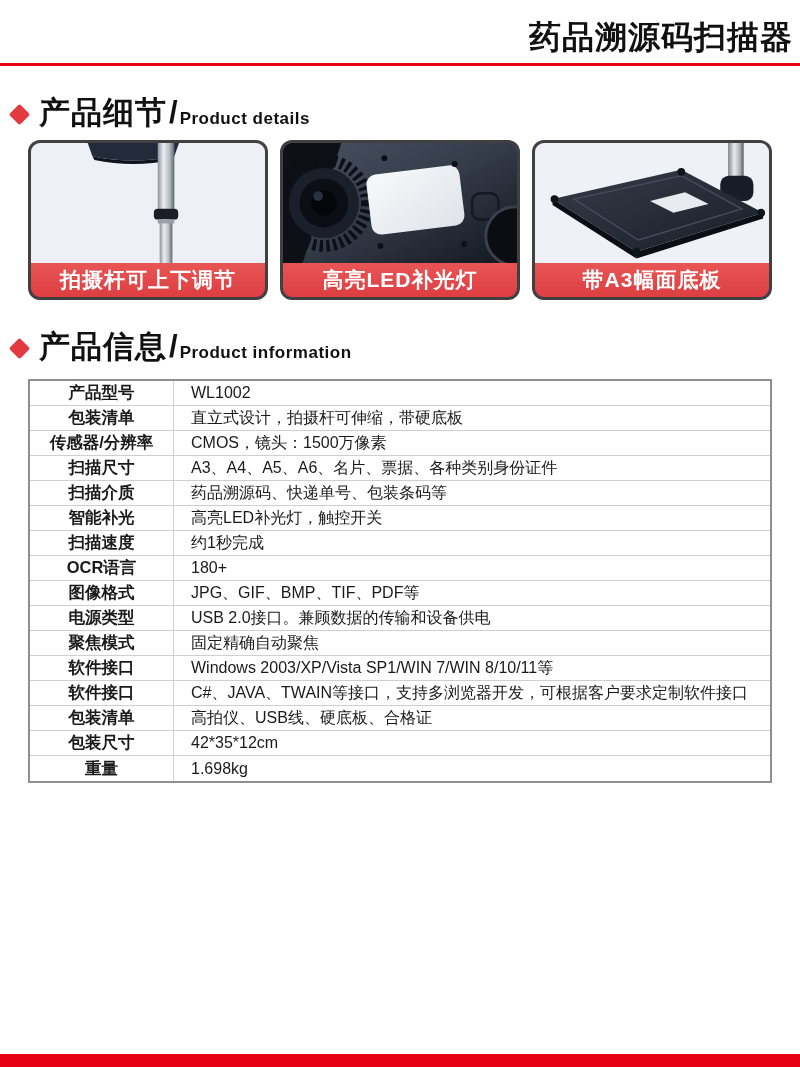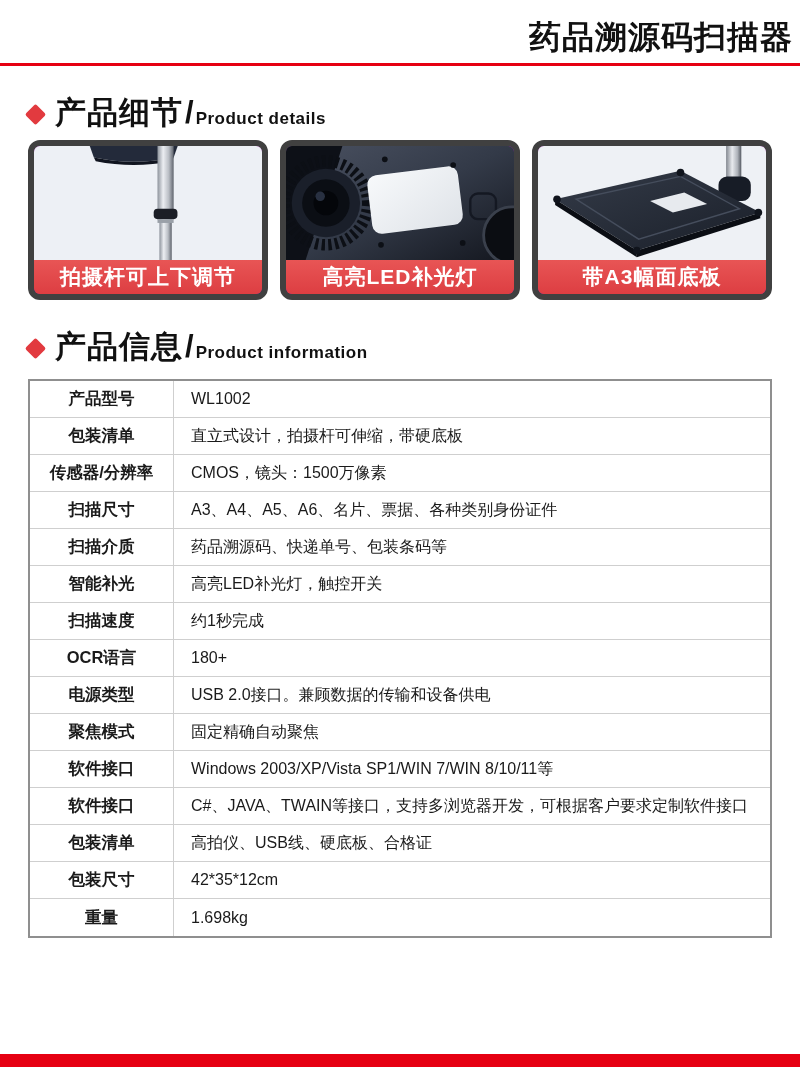--- a/index.html
+++ b/index.html
@@ -23,21 +23,21 @@
     color: #111111;
     letter-spacing: 1px;
     line-height: 42px;
   }
   .red-rule { height: 3px; background: #e60012; width: 100%; }
 
   
   .section-head {
     display: flex;
     align-items: flex-end;
-    padding-left: 28px;
+    padding-left: 12px;
     margin-top: 26px;
     height: 38px;
   }
   .section-head .diamond {
     width: 15px; height: 15px;
     background: #e23a3f;
     border-radius: 2px;
     transform: rotate(45deg);
     margin: 0 12px 8px 0;
     flex: 0 0 auto;
@@ -66,21 +66,21 @@
 
   
   .cards {
     display: grid;
     grid-template-columns: repeat(3, 1fr);
     gap: 12px;
     margin: 10px 28px 0 28px;
     height: 160px;
   }
   .card {
-    border: 6px solid #404040;
+    border: 3px solid #404040;
     border-radius: 12px;
     overflow: hidden;
     display: flex;
     flex-direction: column;
     background: #a21caf;
   }
   .card .photo { flex: 1 1 auto; overflow: hidden; position: relative; }
   .card .photo svg { display: block; width: 100%; height: 100%; }
   .card .card-label {
     flex: 0 0 34px;
@@ -94,21 +94,21 @@
   }
 
   
   .spec-table {
     margin: 15px 28px 0 28px;
     border: 2px solid #8f8f8f;
     background: #ffffff;
   }
   .spec-row {
     display: flex;
-    height: 37px;
+    height: 25px;
     border-bottom: 1px solid #cfcfcf;
   }
   .spec-row:last-child { border-bottom: none; }
   .spec-label {
     flex: 0 0 144px;
     border-right: 1px solid #cfcfcf;
     display: flex;
     align-items: center;
     justify-content: center;
     font-size: 16.5px;
@@ -279,20 +279,24 @@
     </div>
     <div class="spec-row">
       <div class="spec-label">扫描速度</div>
       <div class="spec-value">约1秒完成</div>
     </div>
     <div class="spec-row">
       <div class="spec-label">OCR语言</div>
       <div class="spec-value">180+</div>
     </div>
     <div class="spec-row">
+      <div class="spec-label">图像格式</div>
+      <div class="spec-value">JPG、GIF、BMP、TIF、PDF等</div>
+    </div>
+    <div class="spec-row">
       <div class="spec-label">电源类型</div>
       <div class="spec-value">USB 2.0接口。兼顾数据的传输和设备供电</div>
     </div>
     <div class="spec-row">
       <div class="spec-label">聚焦模式</div>
       <div class="spec-value">固定精确自动聚焦</div>
     </div>
     <div class="spec-row">
       <div class="spec-label">软件接口</div>
       <div class="spec-value">Windows 2003/XP/Vista SP1/WIN 7/WIN 8/10/11等</div>

